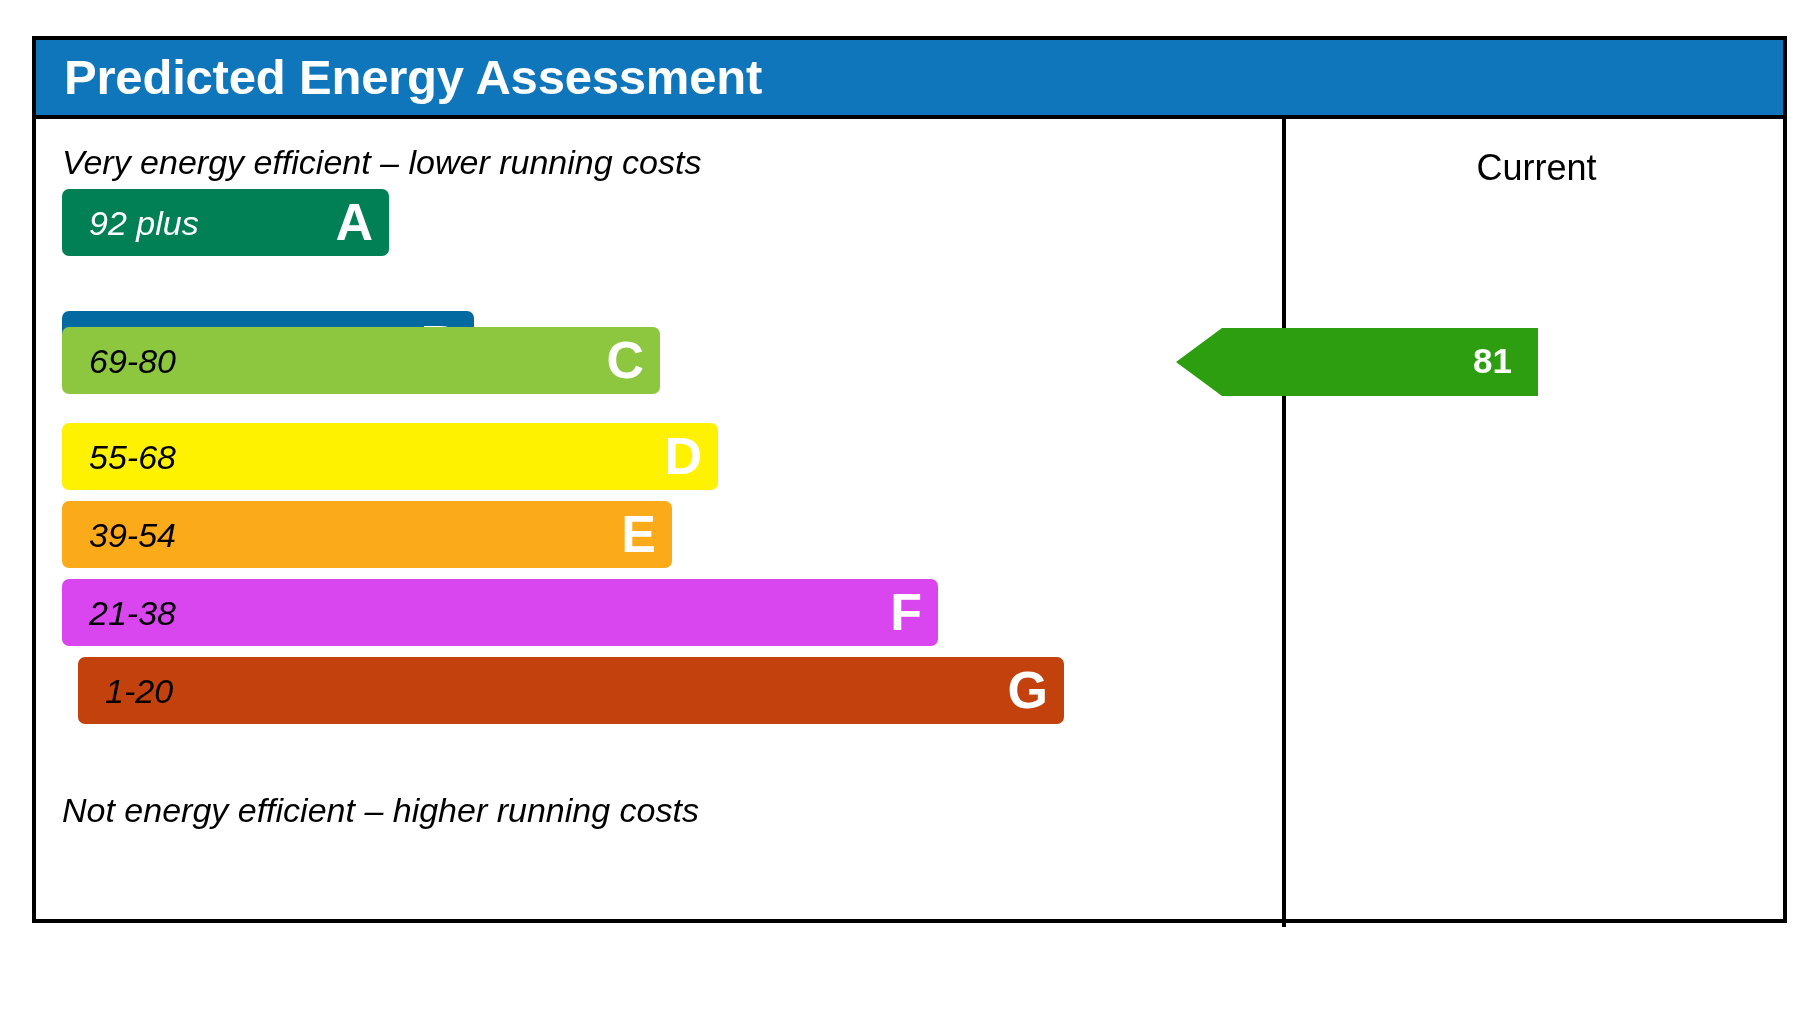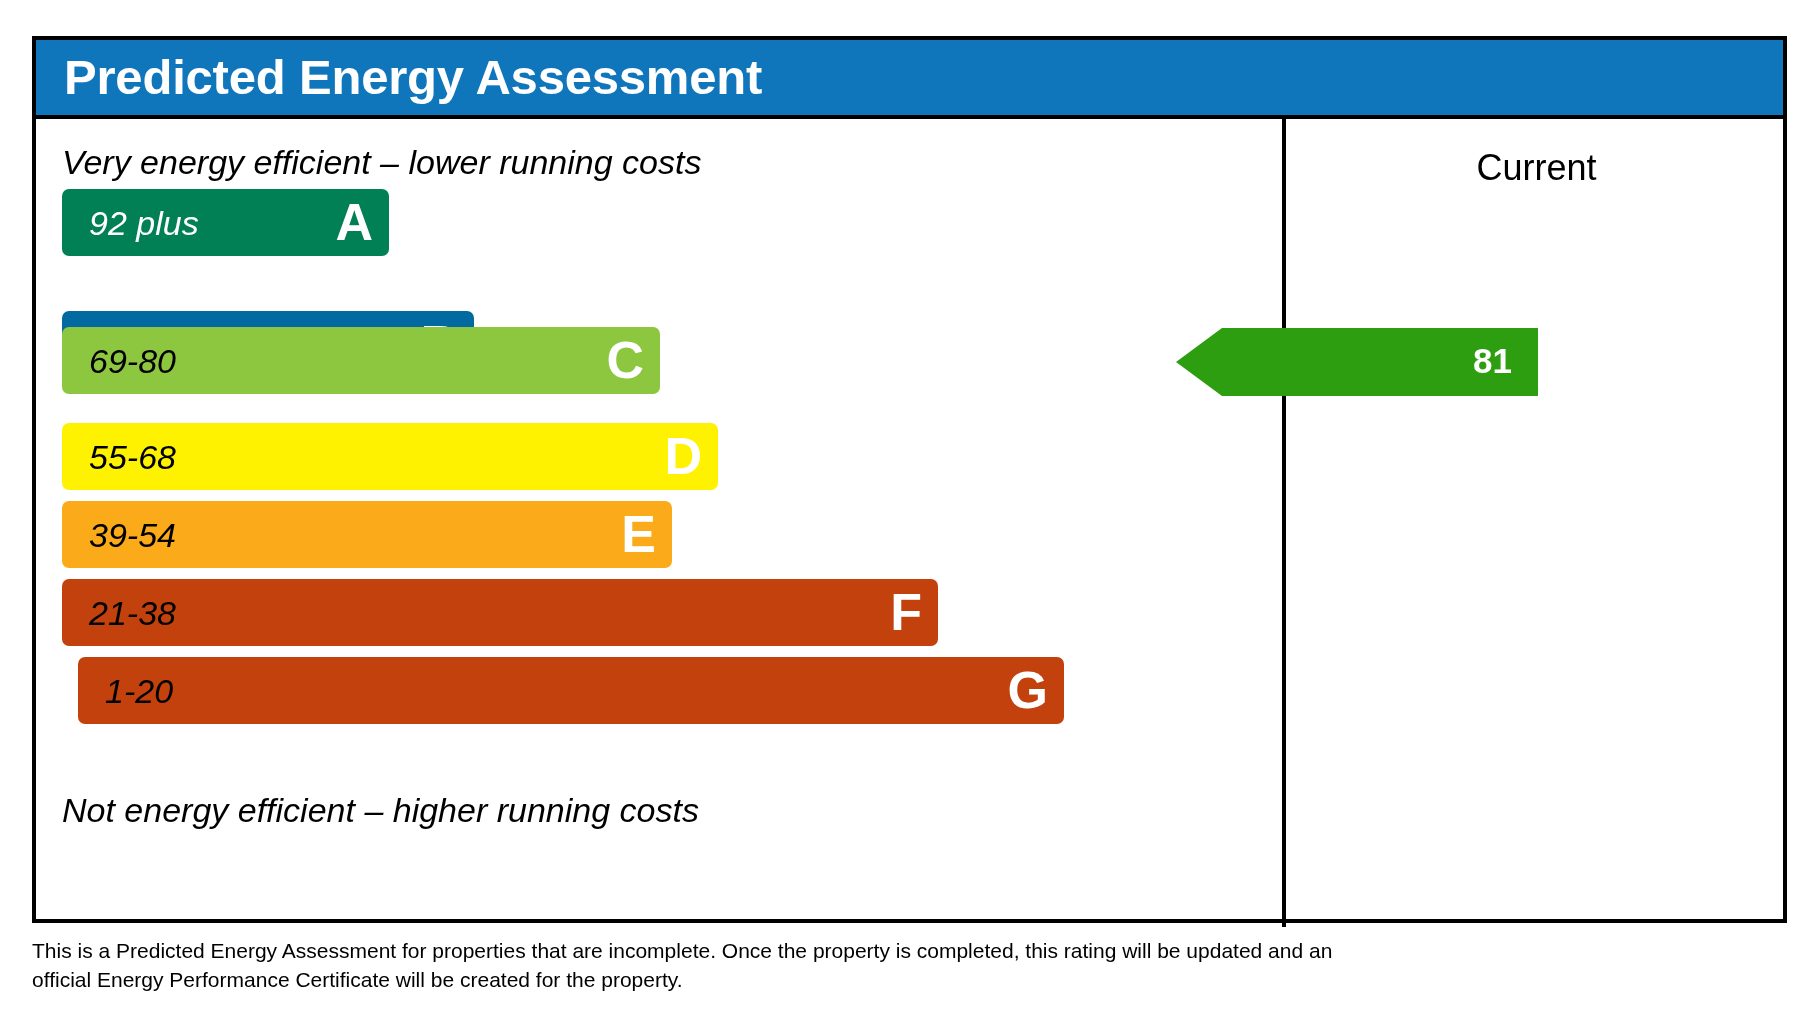--- a/index.html
+++ b/index.html
@@ -197,21 +197,21 @@
             <span class="letter" style="color: rgb(255, 255, 255);">C</span>
           </div>
           <div class="band" style="left: 26px; top: 304px; width: 656px; background: rgb(255, 242, 0);">
             <span class="range" style="color: rgb(0, 0, 0);">55-68</span>
             <span class="letter" style="color: rgb(255, 255, 255);">D</span>
           </div>
           <div class="band" style="left: 26px; top: 382px; width: 610px; background: rgb(251, 170, 25);">
             <span class="range" style="color: rgb(0, 0, 0);">39-54</span>
             <span class="letter" style="color: rgb(255, 255, 255);">E</span>
           </div>
-          <div class="band" style="left: 26px; top: 460px; width: 876px; background: #c2410c;">
+          <div class="band" style="left: 26px; top: 460px; width: 876px; background: #d946ef;">
             <span class="range" style="color: rgb(0, 0, 0);">21-38</span>
             <span class="letter" style="color: rgb(255, 255, 255);">F</span>
           </div>
           <div class="band" style="left: 42px; top: 538px; width: 986px; background: #c2410c;">
             <span class="range" style="color: rgb(0, 0, 0);">1-20</span>
             <span class="letter" style="color: rgb(255, 255, 255);">G</span>
           </div>
         </div>
 
       <div class="edge-note bottom">Not energy efficient – higher running costs</div>
@@ -223,18 +223,14 @@
       <div class="rating-arrow" id="rating-arrow">
         <svg width="362" height="68" viewBox="0 0 362 68">
           <polygon id="arrow-poly" points="0,34 46,0 362,0 362,68 46,68" fill="#2d9e0f"></polygon>
         </svg>
         <div class="val" style="color: rgb(255, 255, 255);">81</div>
       </div>
     </div>
 
   </div>
 
-  <div class="footnote">
-    <div>This is a Predicted Energy Assessment for properties that are incomplete. Once the property is completed, this rating will be updated and an</div>
-    <div>official Energy Performance Certificate will be created for the property.</div>
-  </div>
 
 </div>
 
 </body></html>

